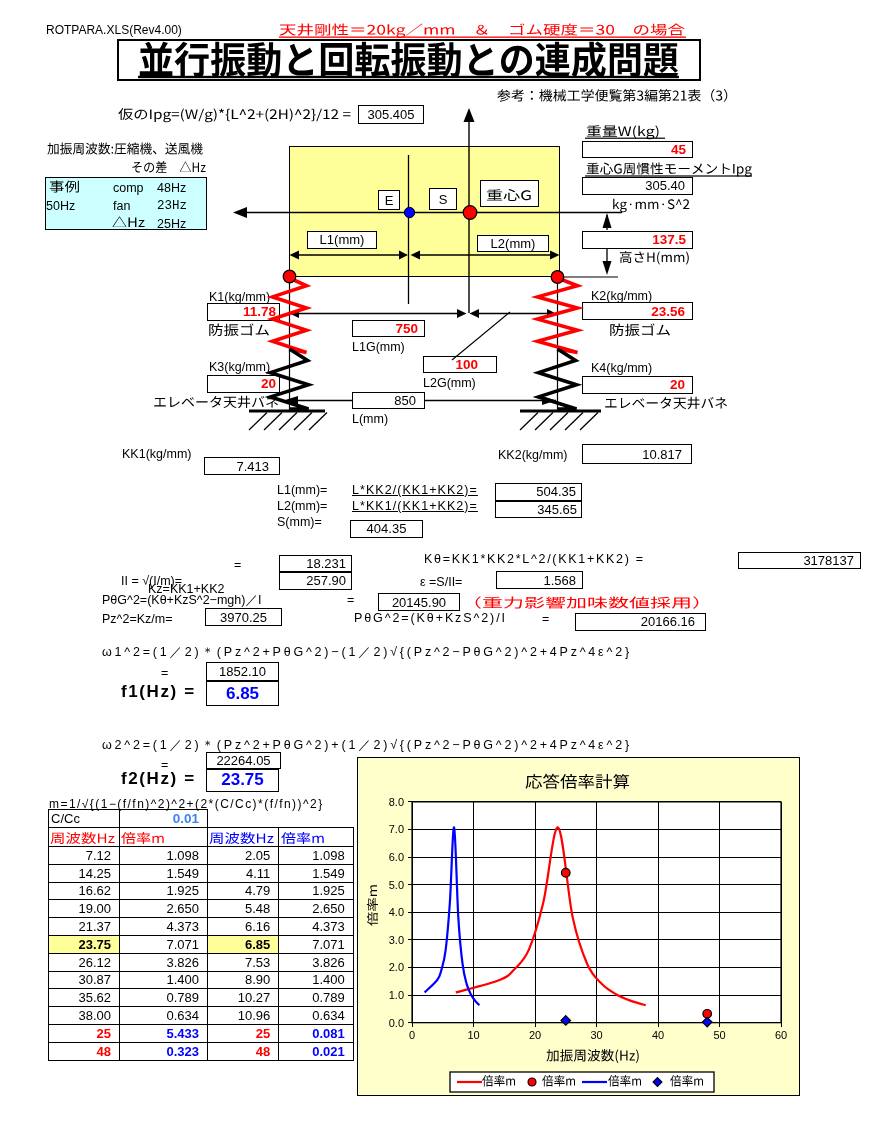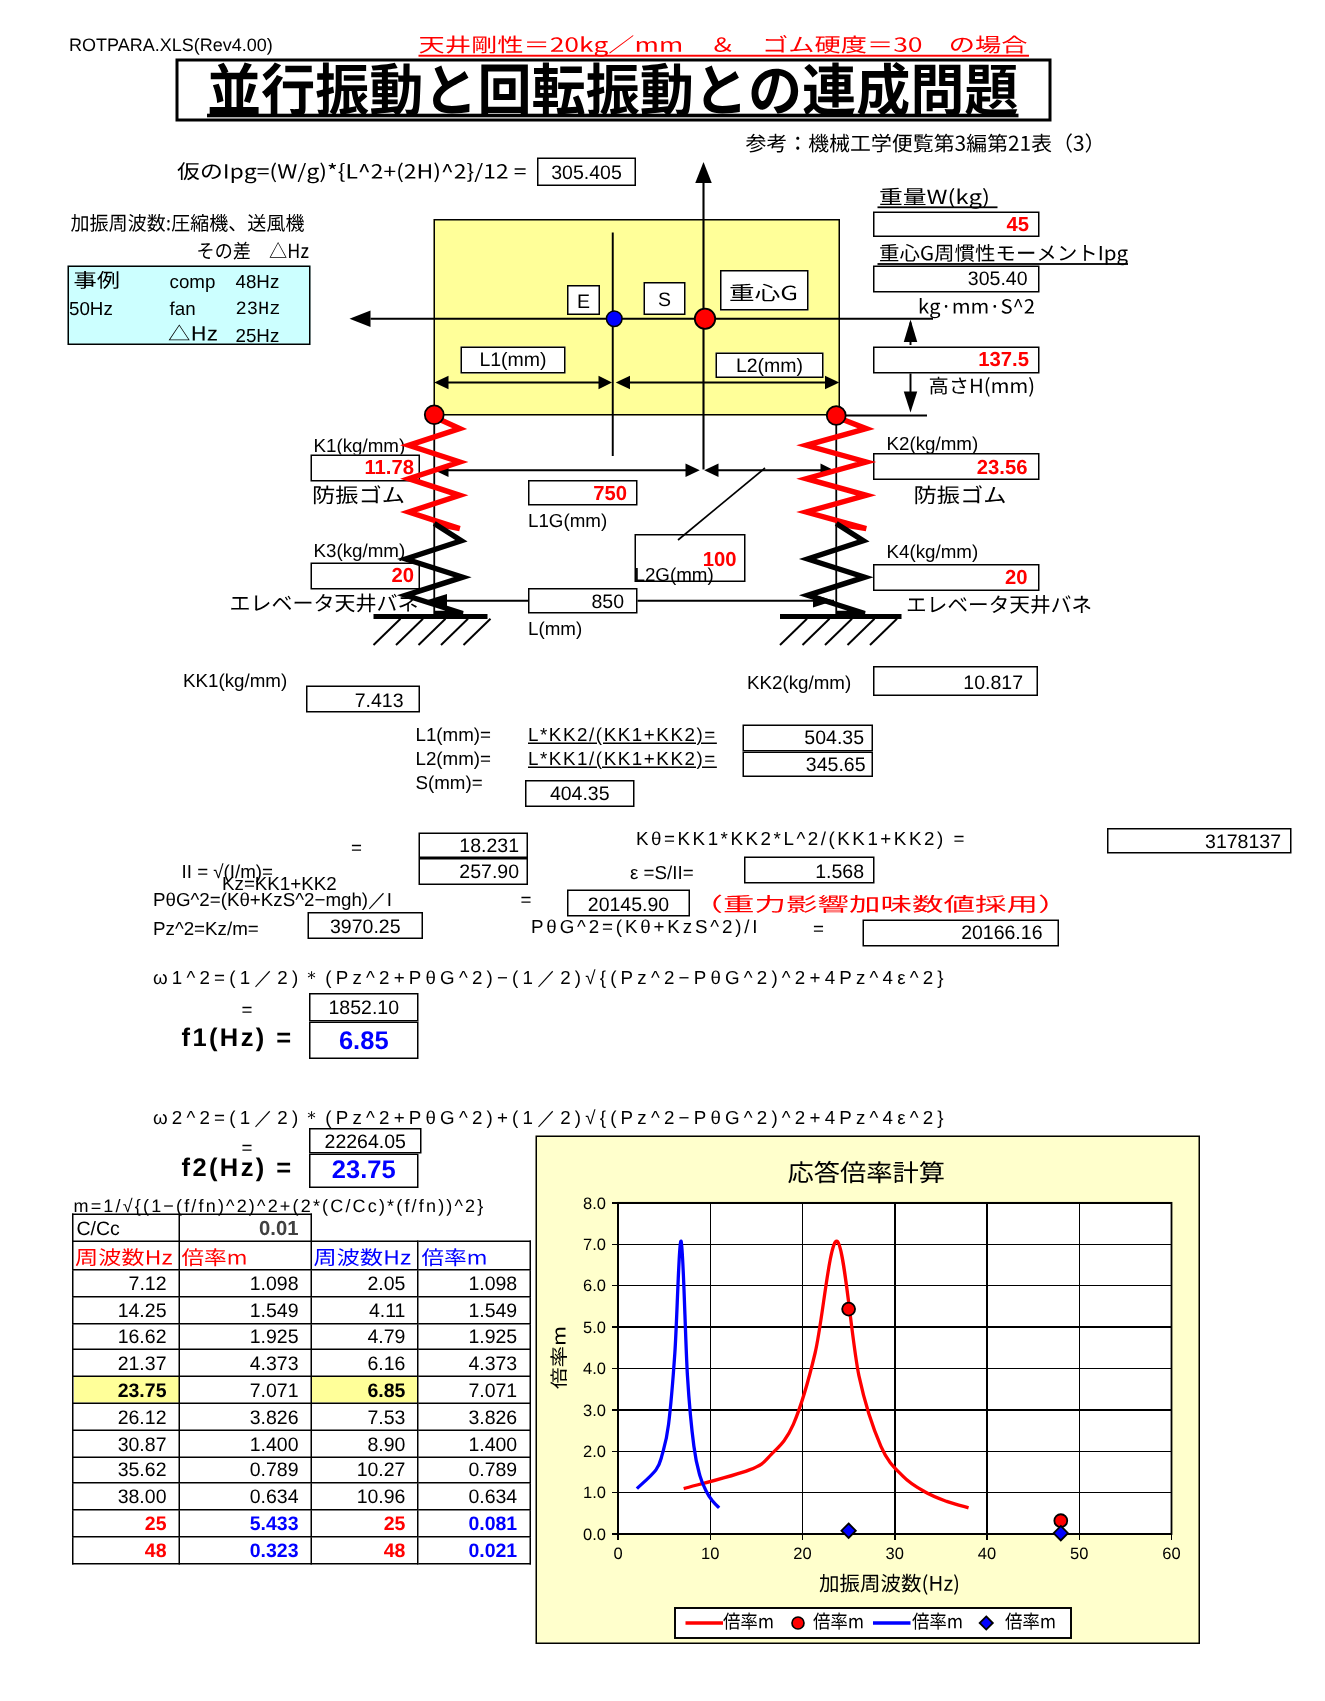--- a/index.html
+++ b/index.html
@@ -11,21 +11,21 @@
 .vb {font-size:13px;display:flex;align-items:center;justify-content:flex-end;}
 .cb {font-size:13px;display:flex;align-items:center;justify-content:center;}
 .rb {color:#FF0000;font-weight:bold;font-size:13.5px;}
 .big {color:#0000FF;font-size:17px;font-weight:bold;}
 .tb {position:absolute;border-collapse:collapse;table-layout:fixed;}
 .tb td {border:1px solid #000;font-size:13px;text-align:right;padding-right:8px;
   vertical-align:middle;overflow:hidden;}
 .tb td:nth-child(1){width:71px;} .tb td:nth-child(2){width:88px;}
 .tb td:nth-child(3){width:71.3px;} .tb td:nth-child(4){width:74.5px;}
 .tb td.nob {border:none;}
-.tb td.rb {color:#404040;font-weight:bold;font-size:13.5px;}
+.tb td.rb {color:#3b82f6;font-weight:bold;font-size:13.5px;}
 .tb td.hl {background:#FFFF99;font-weight:bold;}
 .tb td.rbold {color:#FF0000;font-weight:bold;}
 .tb td.bbold {color:#0000FF;font-weight:bold;}
 .chart {position:absolute;left:357px;top:757px;width:443px;height:339px;background:#FFFFCC;
   border:1.2px solid #000;}
 svg {position:absolute;left:0;top:0;}
 svg text {font-family:"Liberation Sans",sans-serif;}
 </style></head>
 <body>
 <div class="t " style="left:46px;top:23px;font-size:12px;">ROTPARA.XLS(Rev4.00)</div>
@@ -53,21 +53,21 @@
 <div class="bx vb rb" style="left:582px;top:376px;width:111px;height:17.5px;padding-right:7px;">20</div>
 <div class="t " style="left:498px;top:448px;">KK2(kg/mm)</div>
 <div class="bx vb " style="left:582px;top:444px;width:110px;height:20px;padding-right:9px;">10.817</div>
 <div class="t " style="left:209px;top:290px;">K1(kg/mm)</div>
 <div class="bx vb rb" style="left:207px;top:303px;width:73px;height:17.5px;padding-right:3px;">11.78</div>
 <div class="t " style="left:209px;top:360px;">K3(kg/mm)</div>
 <div class="bx vb rb" style="left:207px;top:375px;width:73px;height:17.5px;padding-right:3px;">20</div>
 <div class="t " style="left:122px;top:447px;">KK1(kg/mm)</div>
 <div class="bx vb " style="left:204px;top:457px;width:76px;height:18px;padding-right:10px;">7.413</div>
 <div class="bx vb rb" style="left:352px;top:320px;width:73px;height:17px;padding-right:6px;">750</div>
-<div class="bx vb rb" style="left:423px;top:356px;width:74px;height:32px;padding-right:5px;">100</div>
+<div class="bx vb rb" style="left:423px;top:356px;width:74px;height:17px;padding-right:18px;">100</div>
 <div class="bx vb " style="left:352px;top:392px;width:73px;height:16.5px;padding-right:8px;">850</div>
 <div class="t " style="left:352px;top:340px;">L1G(mm)</div>
 <div class="t " style="left:423px;top:376px;">L2G(mm)</div>
 <div class="t " style="left:352px;top:412px;">L(mm)</div>
 <div class="t " style="left:277px;top:483px;">L1(mm)=</div>
 <div class="t u" style="left:352px;top:483px;letter-spacing:1.05px;">L*KK2/(KK1+KK2)=</div>
 <div class="t " style="left:277px;top:498.5px;">L2(mm)=</div>
 <div class="t u" style="left:352px;top:498.5px;letter-spacing:1.05px;">L*KK1/(KK1+KK2)=</div>
 <div class="t " style="left:277px;top:514.5px;">S(mm)=</div>
 <div class="bx vb " style="left:495px;top:483px;width:87px;height:17.5px;padding-right:5px;">504.35</div>
@@ -125,20 +125,26 @@
         <td class="">14.25</td>
         <td class="">1.549</td>
         <td class="">4.11</td>
         <td class="">1.549</td>
       </tr>
       <tr style="height:17.8px">
         <td class="">16.62</td>
         <td class="">1.925</td>
         <td class="">4.79</td>
         <td class="">1.925</td>
+      </tr>
+      <tr style="height:17.8px">
+        <td class="">19.00</td>
+        <td class="">2.650</td>
+        <td class="">5.48</td>
+        <td class="">2.650</td>
       </tr>
       <tr style="height:17.8px">
         <td class="">21.37</td>
         <td class="">4.373</td>
         <td class="">6.16</td>
         <td class="">4.373</td>
       </tr>
       <tr style="height:17.8px">
         <td class="hl">23.75</td>
         <td class="">7.071</td>

